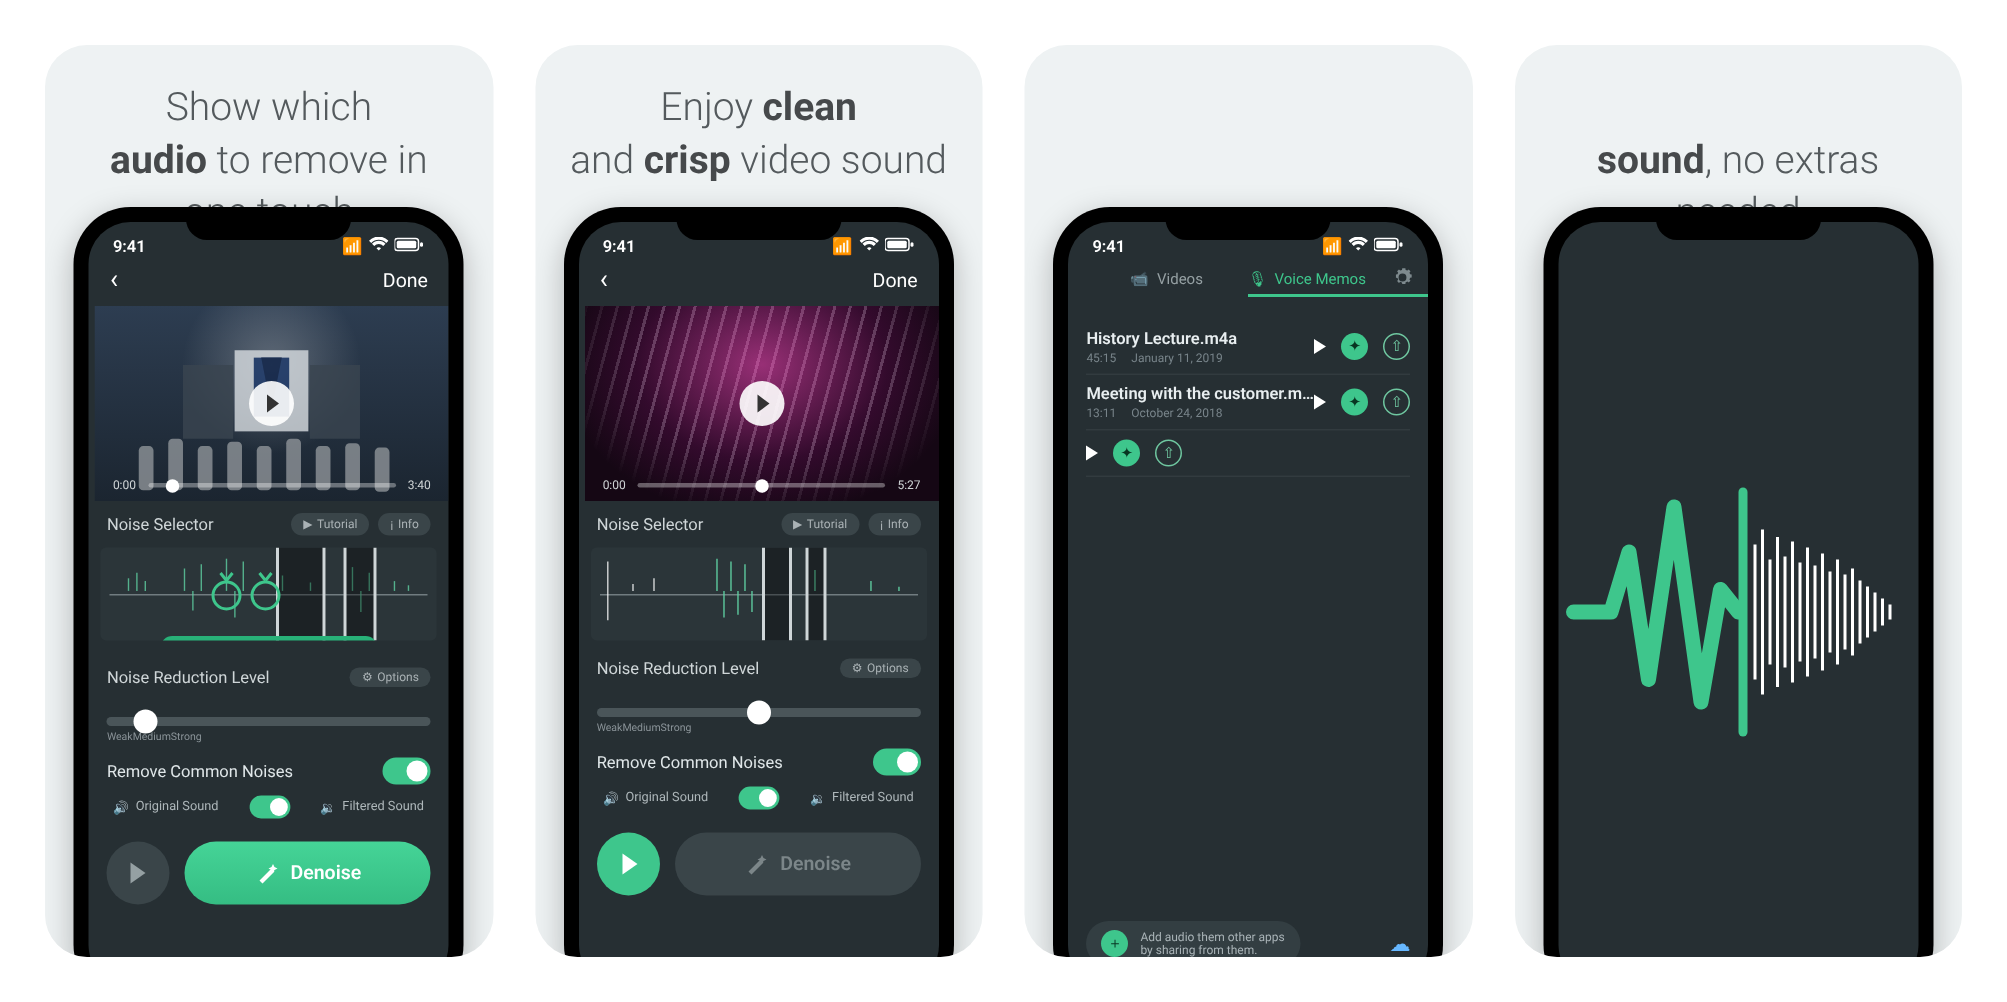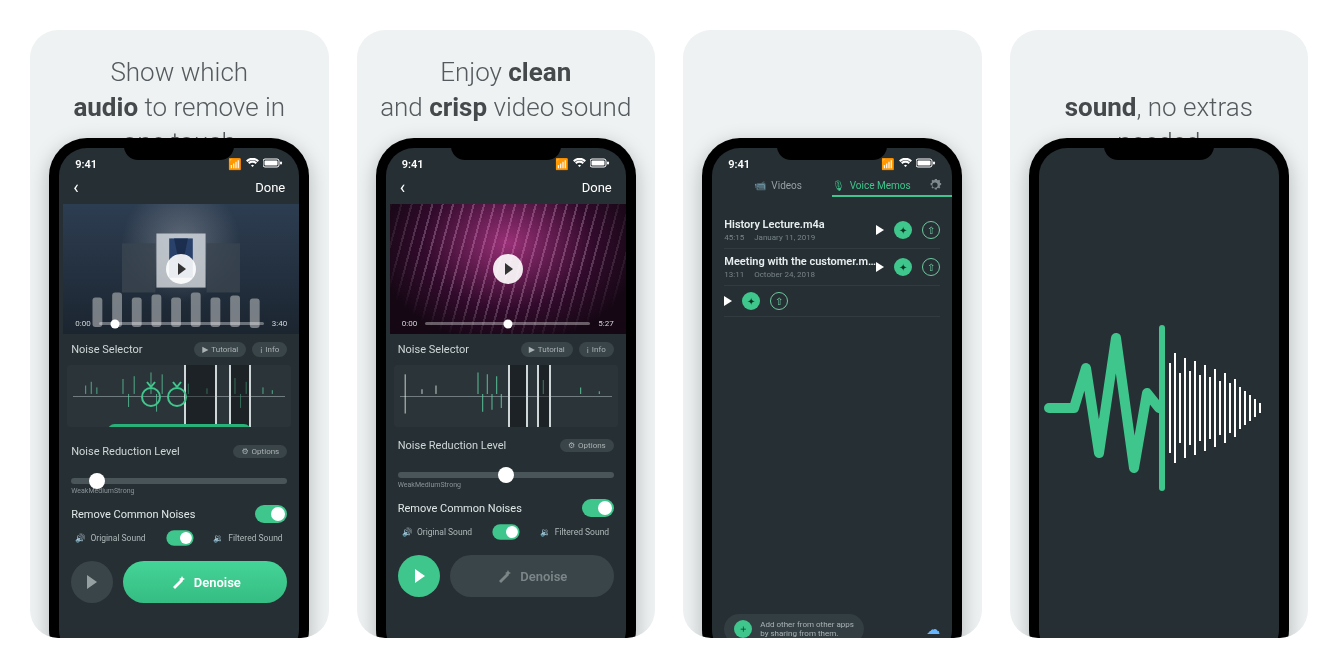--- a/index.html
+++ b/index.html
@@ -535,21 +535,21 @@
                 <span class="tri-sm"></span>
                 <span class="iconbtn-sm green">✦</span>
                 <span class="iconbtn-sm outline">⇧</span>
               </div>
             </div>
           </div>
           <div class="tipbar">
             <div class="tip">
               <span class="iconbtn-sm green">＋</span>
               <span>
-                <span>Add other from other apps</span><br>
+                <span>Add audio them other apps</span><br>
                 <span>by sharing from them.</span>
               </span>
             </div>
             <span class="cloud">☁</span>
           </div>
         </div>
       </div>
     </div>
   </div>
 

